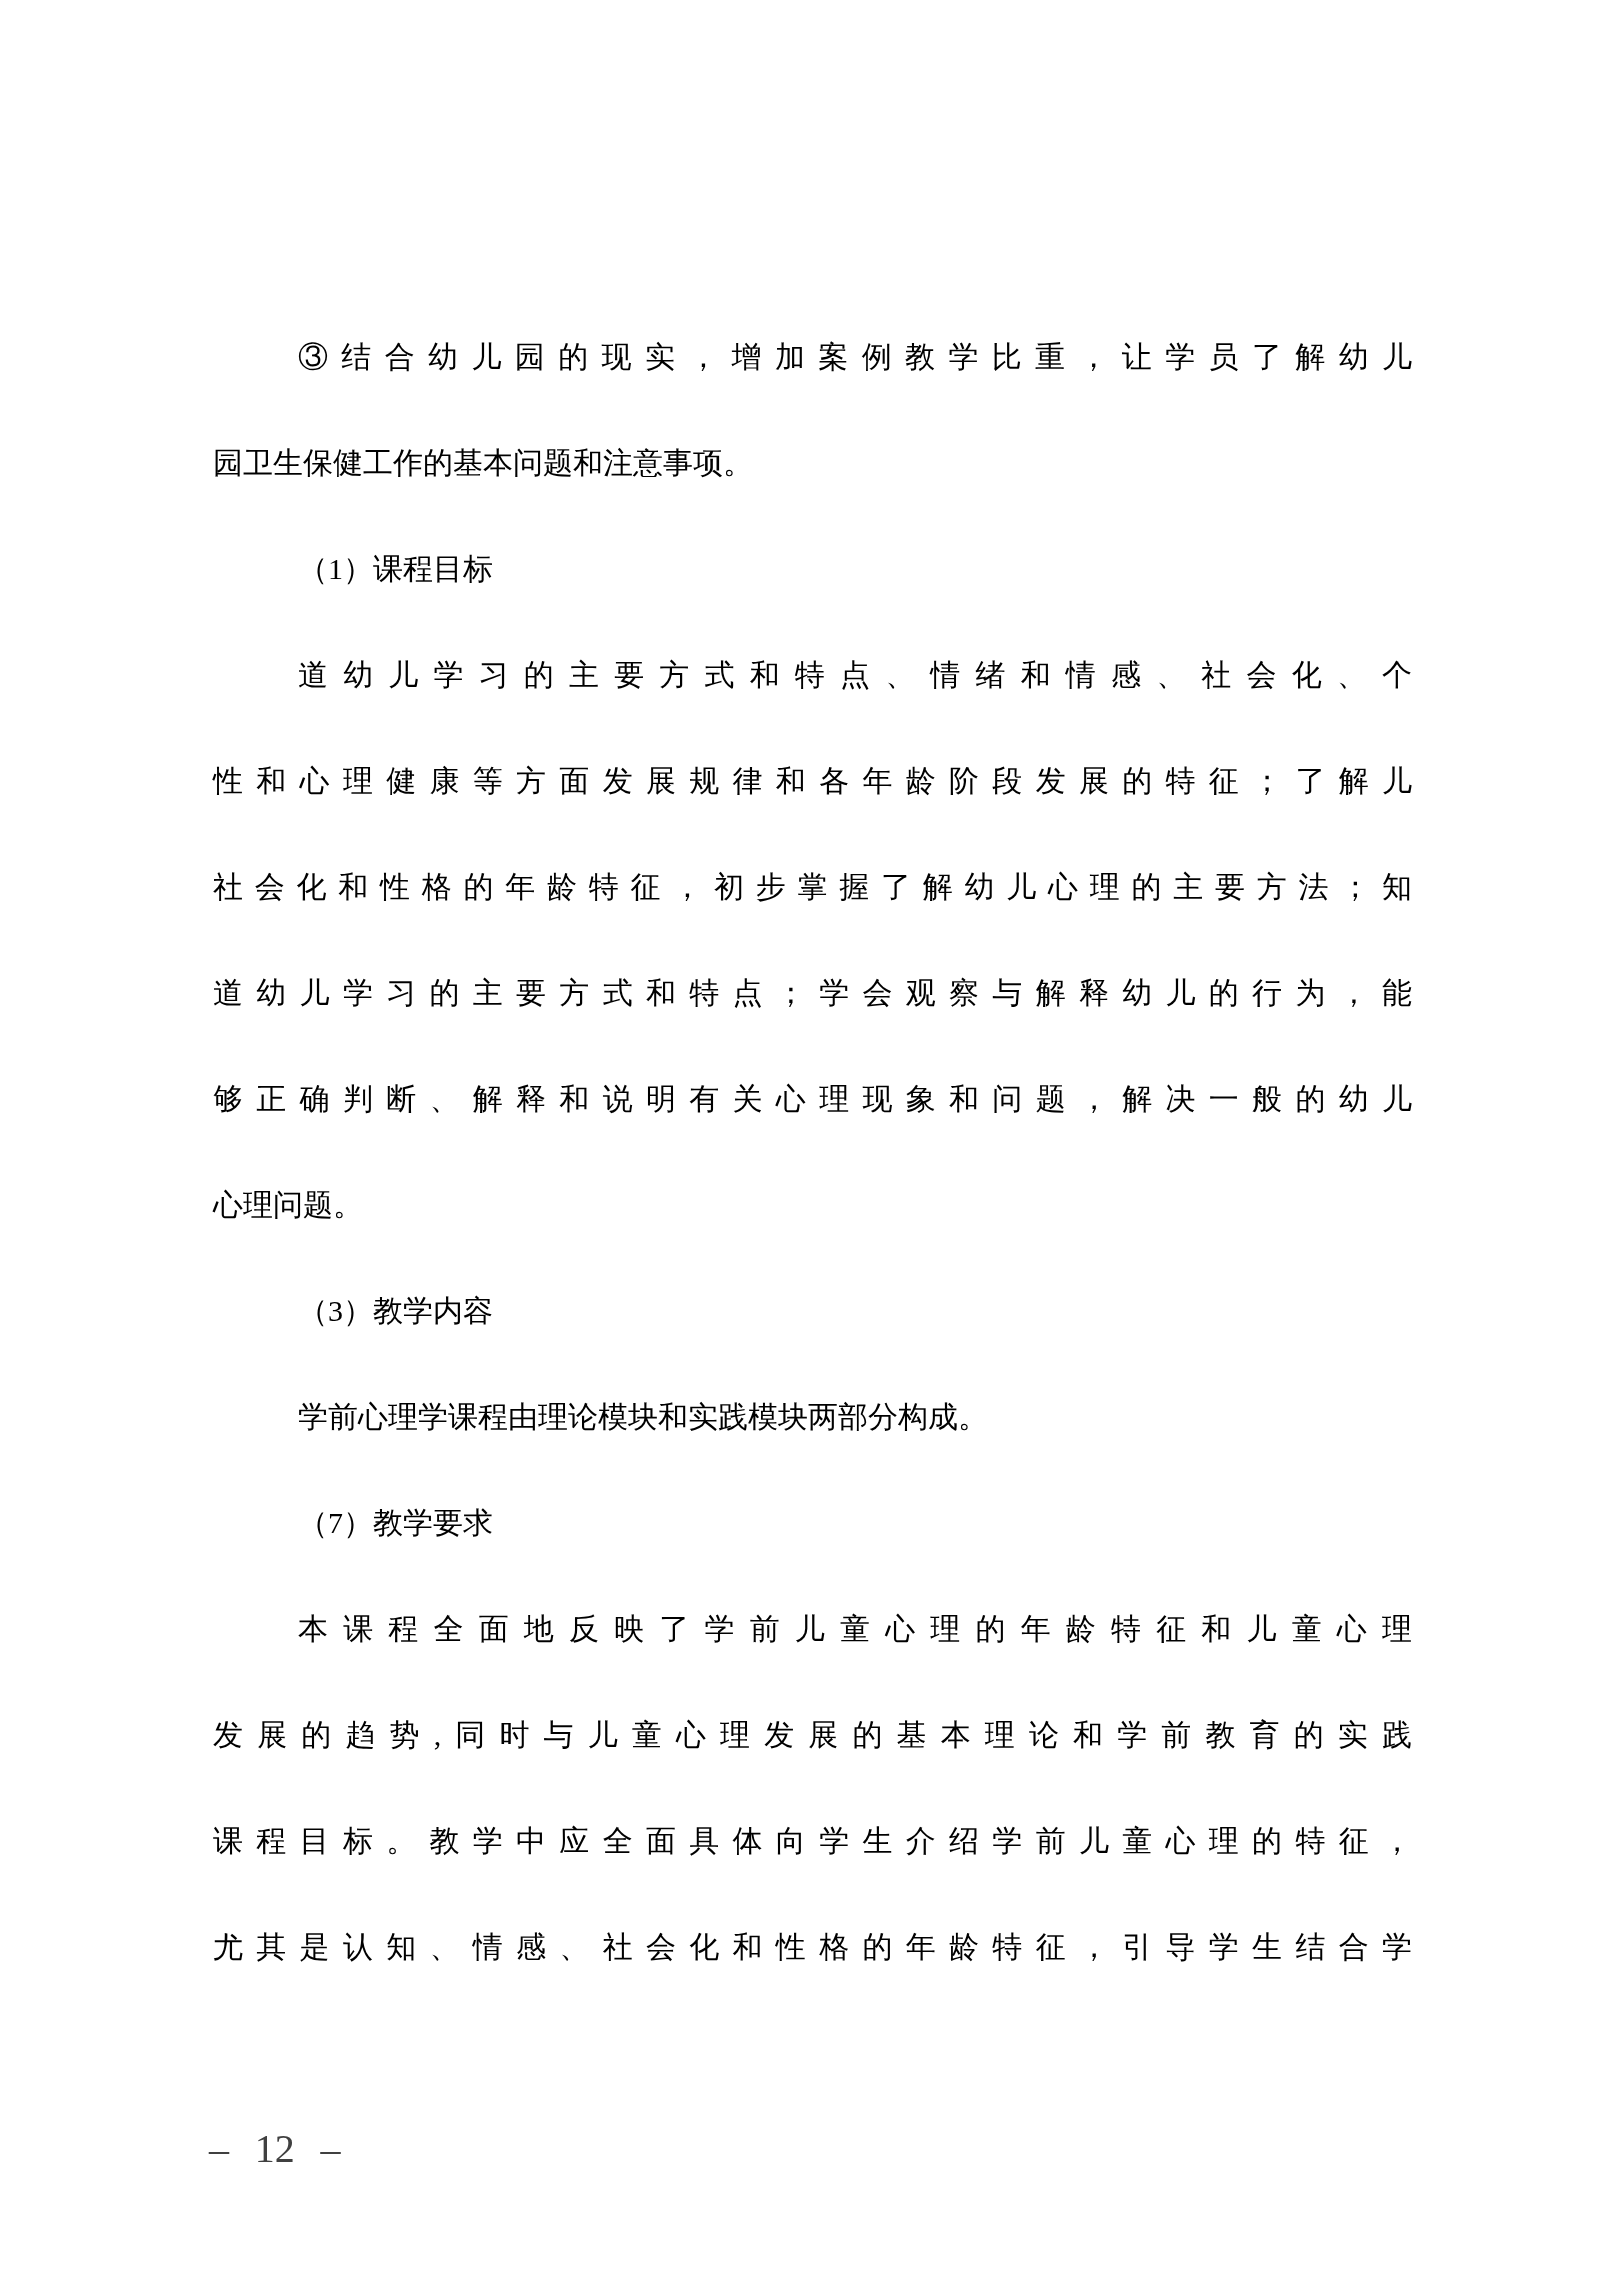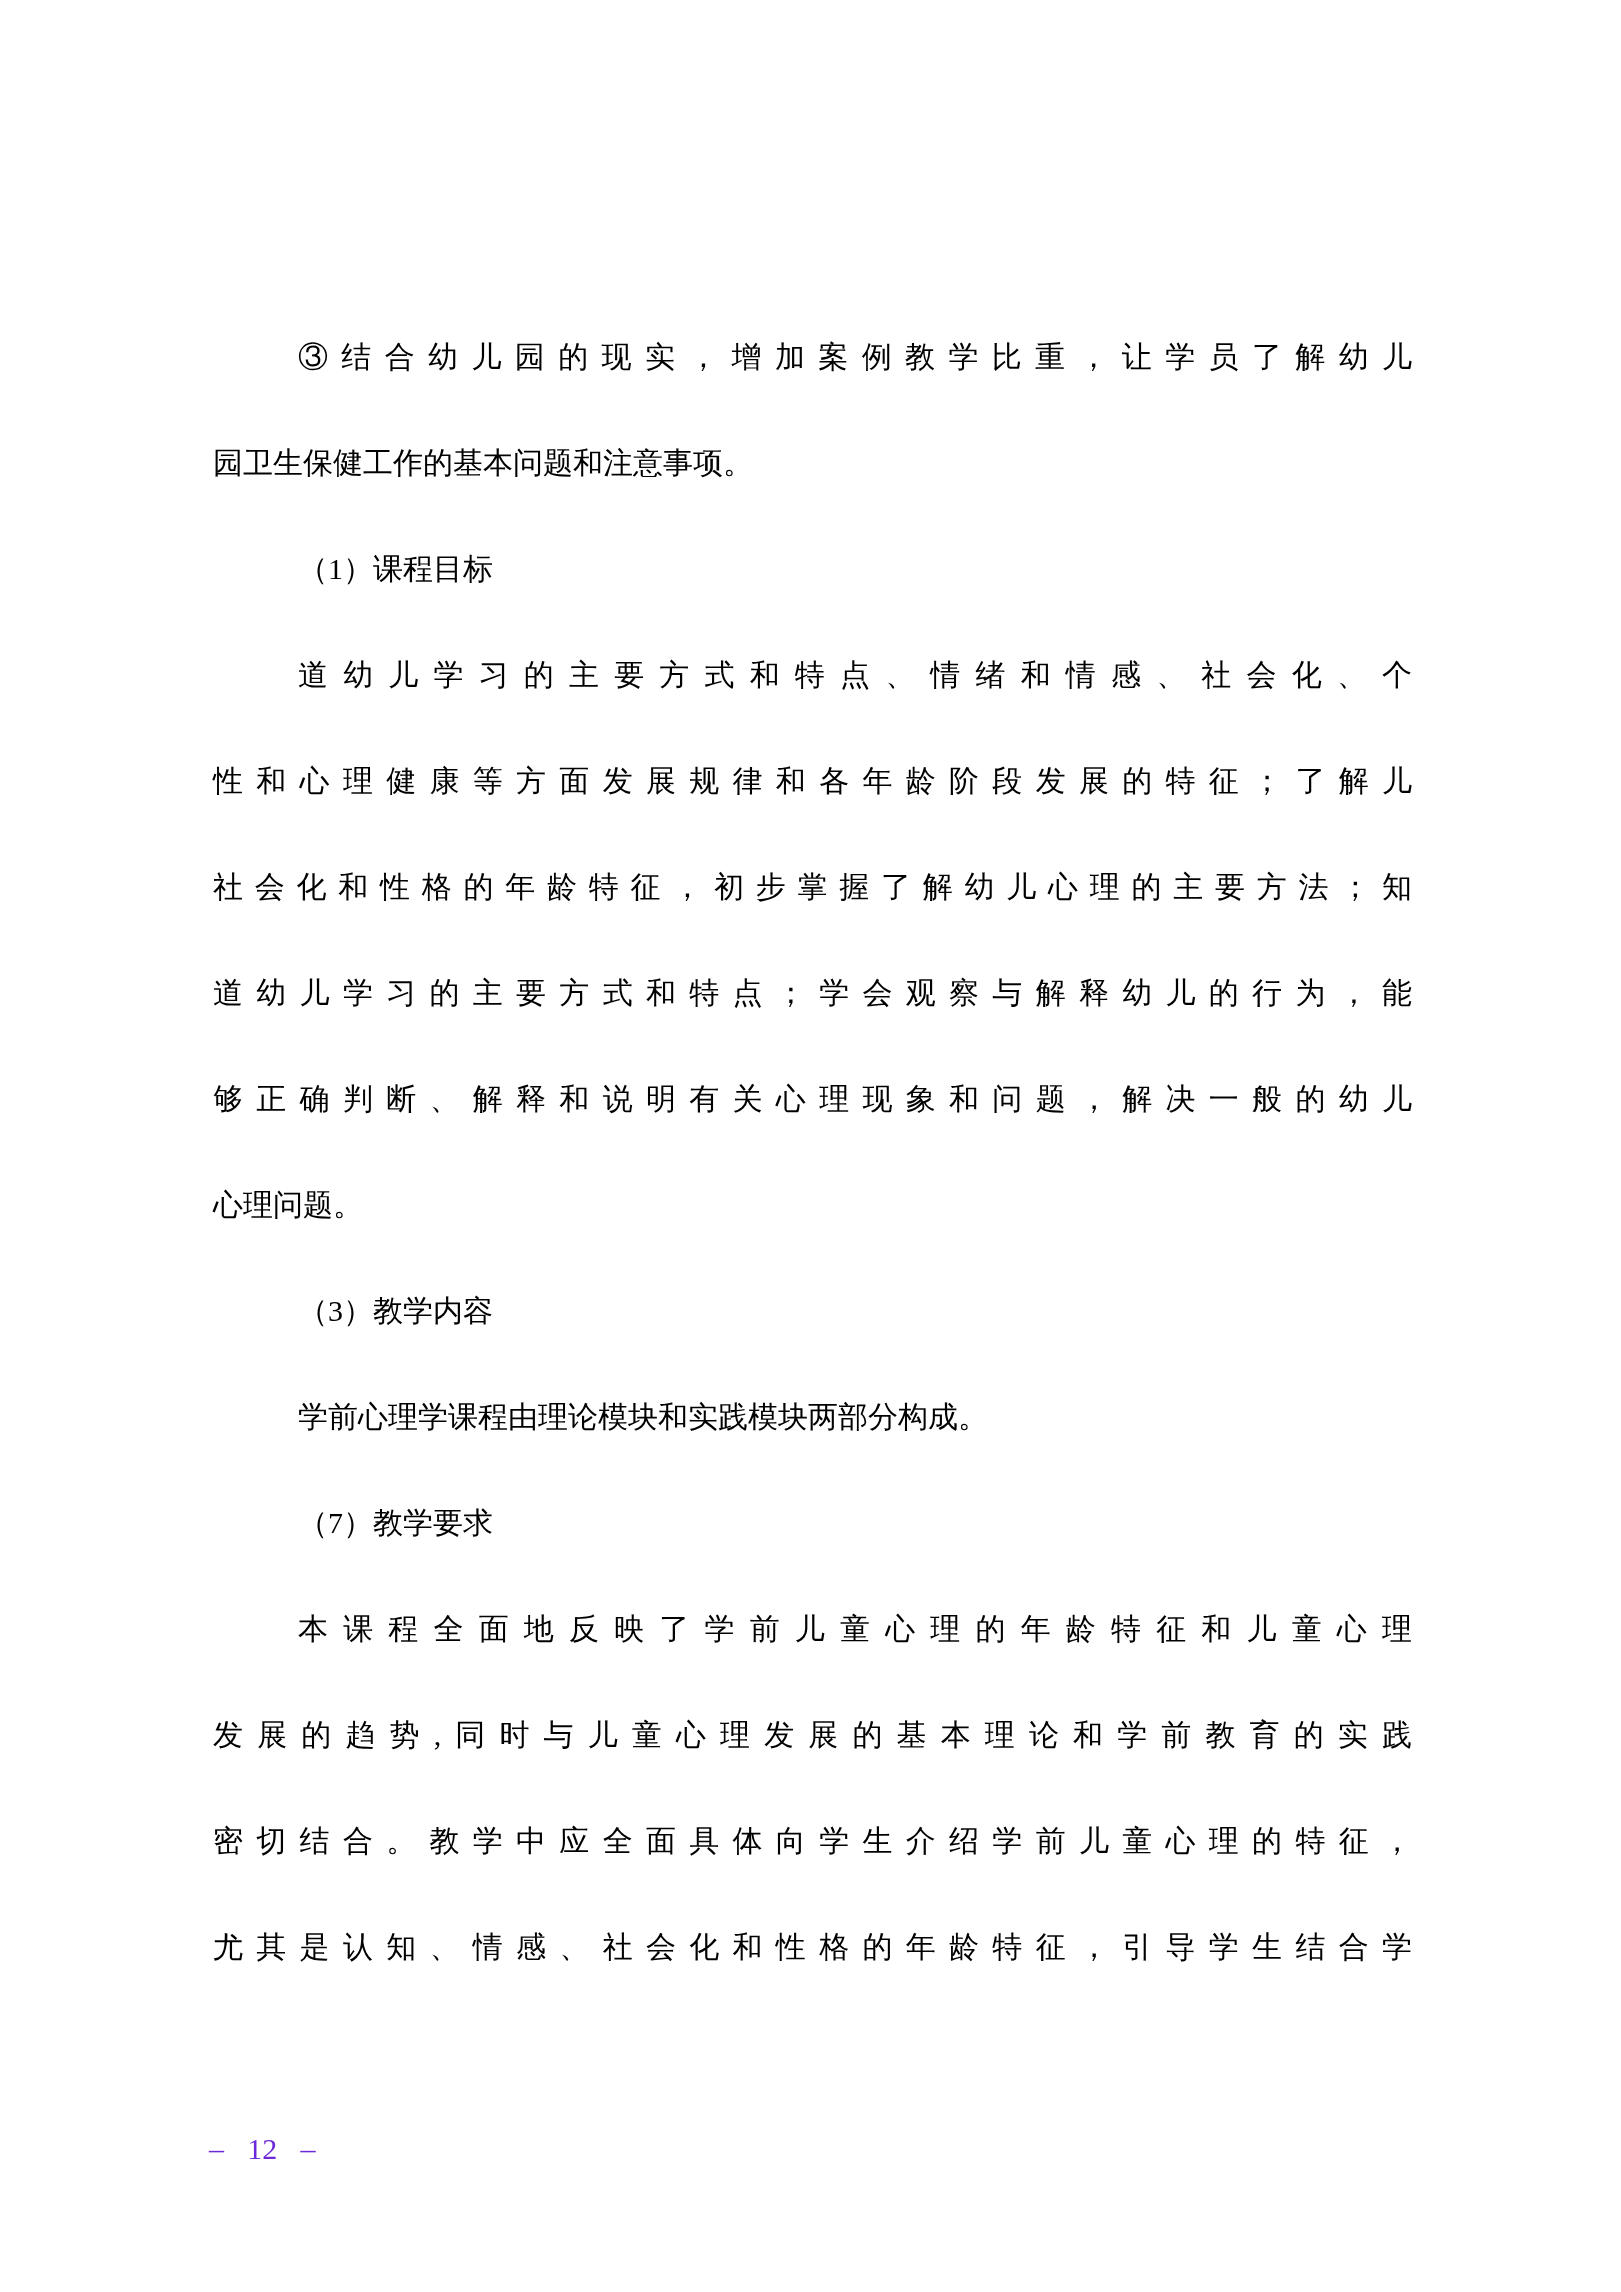--- a/index.html
+++ b/index.html
@@ -38,24 +38,24 @@
   .line.ind {
     text-indent: 85px;
   }
   .line.b {
     font-weight: bold;
   }
   .footer {
     position: absolute;
     left: 209px;
     top: 2129px;
-    font-size: 30px;
+    font-size: 40px;
     line-height: 39px;
     word-spacing: 15.7px;
-    color: #6d28d9;
+    color: #404040;
     text-align: center;
   }
 </style>
 </head>
 <body>
 
 <div class="page">
   <main class="content">
     <p class="line ind j">③结合幼儿园的现实，增加案例教学比重，让学员了解幼儿</p>
     <p class="line">园卫生保健工作的基本问题和注意事项。</p>
@@ -64,21 +64,21 @@
     <p class="line j">性和心理健康等方面发展规律和各年龄阶段发展的特征；了解儿</p>
     <p class="line j">社会化和性格的年龄特征，初步掌握了解幼儿心理的主要方法；知</p>
     <p class="line j">道幼儿学习的主要方式和特点；学会观察与解释幼儿的行为，能</p>
     <p class="line j">够正确判断、解释和说明有关心理现象和问题，解决一般的幼儿</p>
     <p class="line">心理问题。</p>
     <p class="line ind">（3）教学内容</p>
     <p class="line ind">学前心理学课程由理论模块和实践模块两部分构成。</p>
     <p class="line ind">（7）教学要求</p>
     <p class="line ind j">本课程全面地反映了学前儿童心理的年龄特征和儿童心理</p>
     <p class="line j">发展的趋势,同时与儿童心理发展的基本理论和学前教育的实践</p>
-    <p class="line j">密切结合。教学中应全面具体向学生介绍学前儿童心理的特征，</p>
+    <p class="line j">课程目标。教学中应全面具体向学生介绍学前儿童心理的特征，</p>
     <p class="line j">尤其是认知、情感、社会化和性格的年龄特征，引导学生结合学</p>
 
   </main>
 
   <footer class="footer">
     <span>– 12 –</span>
   </footer>
 </div>
 
 

